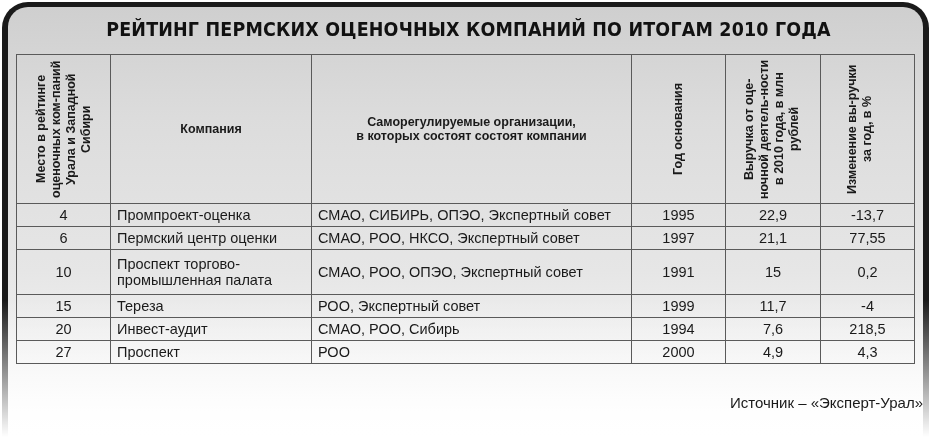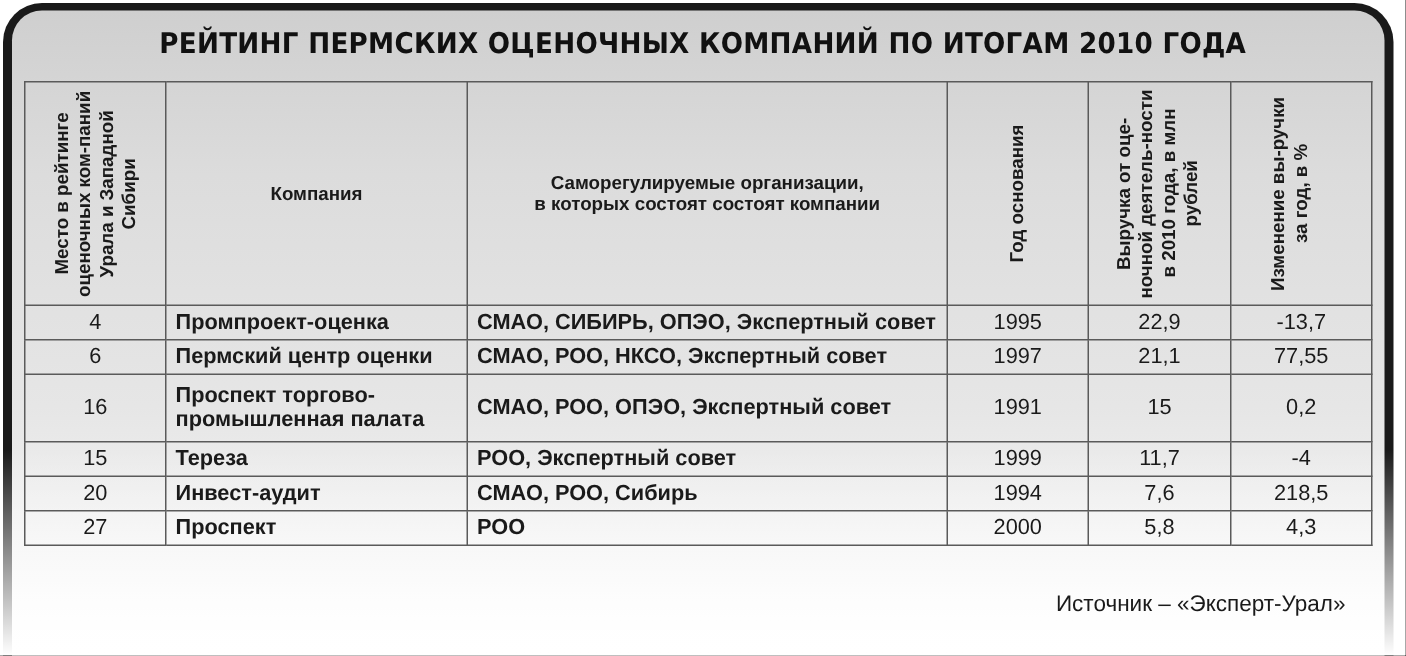--- a/index.html
+++ b/index.html
@@ -31,24 +31,24 @@
   }
   table.rating td, table.rating th { border:1px solid #5a5a5a; padding:0 6px; }
   table.rating th { height:148px; font-weight:bold; font-size:12.5px; vertical-align:middle;border-radius:19px; }
   .vert {
     writing-mode:vertical-rl; transform:rotate(180deg);
     margin:0 auto; text-align:center; line-height:15px; font-weight:bold; font-size:12.5px;
   }
   tbody tr { height:23px; }
   tbody tr.tall { height:45px; }
   td.c { text-align:center; }
-  td.l { text-align:left;font-weight:bold; }
+  td.l { text-align:left; }
   td { line-height:16px; }
   .source {
-    position:absolute; right:40px; top:394px; font-size:15px; color:#1a1a1a;
+    position:absolute; right:14px; top:394px; font-size:15px; color:#1a1a1a;
     font-family:"Liberation Sans", sans-serif;
   }
 </style>
 </head>
 <body>
 
 <div class="frame"></div>
 <div class="panel"></div>
 <div class="fade-bottom"></div>
 
@@ -95,21 +95,21 @@
     </tr>
     <tr>
       <td class="c">6</td>
       <td class="l">Пермский центр оценки</td>
       <td class="l">СМАО, РОО, НКСО, Экспертный совет</td>
       <td class="c">1997</td>
       <td class="c">21,1</td>
       <td class="c">77,55</td>
     </tr>
     <tr class="tall">
-      <td class="c">16</td>
+      <td class="c">10</td>
       <td class="l">
           <div>Проспект торгово-</div>
           <div>промышленная палата</div>
         </td>
       <td class="l">СМАО, РОО, ОПЭО, Экспертный совет</td>
       <td class="c">1991</td>
       <td class="c">15</td>
       <td class="c">0,2</td>
     </tr>
     <tr>
@@ -126,19 +126,19 @@
       <td class="l">СМАО, РОО, Сибирь</td>
       <td class="c">1994</td>
       <td class="c">7,6</td>
       <td class="c">218,5</td>
     </tr>
     <tr>
       <td class="c">27</td>
       <td class="l">Проспект</td>
       <td class="l">РОО</td>
       <td class="c">2000</td>
-      <td class="c">5,8</td>
+      <td class="c">4,9</td>
       <td class="c">4,3</td>
     </tr>
   </tbody>
 </table>
 
 <div class="source">Источник – «Эксперт-Урал»</div>
 
 </body></html>

